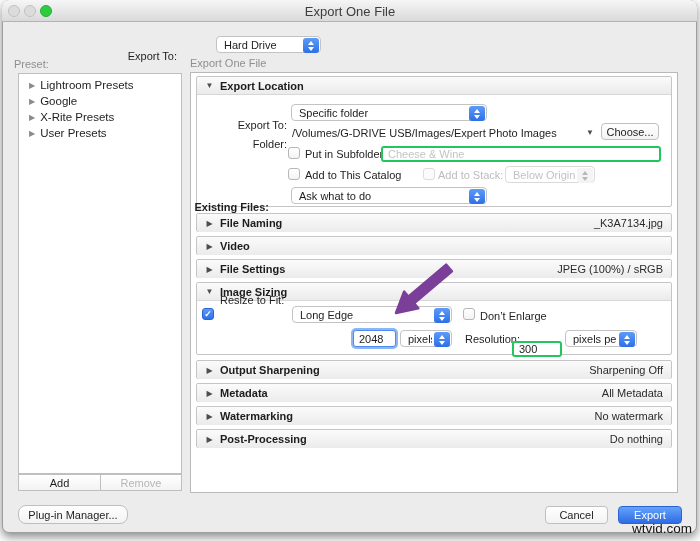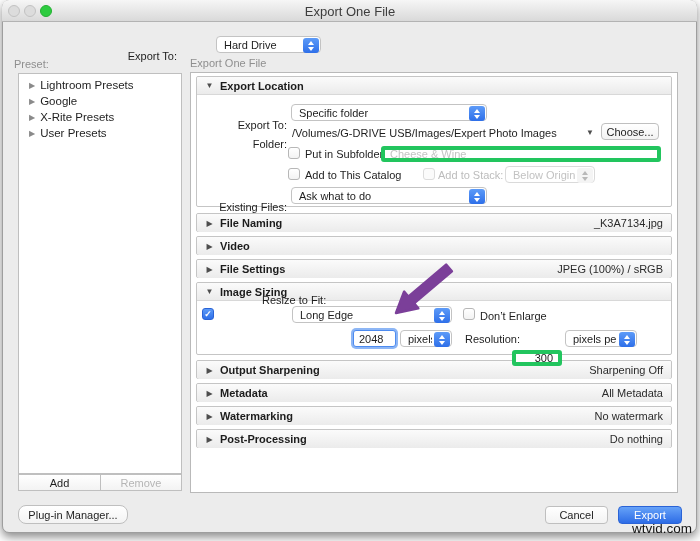--- a/index.html
+++ b/index.html
@@ -39,21 +39,21 @@
   .popup.disabled .chev-up { border-bottom-color:#b8b8b8; }
   .popup.disabled .chev-down { border-top-color:#b8b8b8; }
 
   
   .btn { background:linear-gradient(#ffffff,#f3f3f3); border:1px solid #bfbfbf; border-radius:4px;
          font-size:11px; color:#1e1e1e; display:flex; align-items:center; justify-content:center; z-index:9; }
   .btn.primary { background:linear-gradient(#66a2f8,#2d6ce6); border-color:#2a63d6; color:#fff; font-weight:500; }
   .btn.disabled { color:#b5b5b5; }
 
   
-  .field { background:#fff; border:4px solid #22c55e; border-radius:3px; font-size:11px; color:#1d1d1d;
+  .field { background:#fff; border:2px solid #22c55e; border-radius:3px; font-size:11px; color:#1d1d1d;
            padding:0 5px; z-index:9; font-family:"Liberation Sans", sans-serif; }
   .field.focused { border:1px solid #4d8bf0; box-shadow:0 0 0 2px #8db6f5; }
   .field::placeholder { color:#c4c4c4; }
 
   
   .checkbox { width:12px; height:12px; border:1px solid #b7b7b7; border-radius:3px;
               background:linear-gradient(#fff,#f3f3f3); z-index:9; }
   .checkbox.checked { background:linear-gradient(#5d9bf8,#2e6fe9); border-color:#2a63d6;
                       display:flex; align-items:center; justify-content:center;
                       color:#fff; font-size:9px; font-weight:bold; }
@@ -149,21 +149,21 @@
   <span class="abs label" style="left:305px;top:169px;">Add to This Catalog</span>
   <span class="abs checkbox disabled" style="left:423px;top:168px;"></span>
   <span class="abs label disabled" style="left:438px;top:169px;">Add to Stack:</span>
   <div class="abs popup disabled" style="left:505px;top:166px;width:90px;">
     <span class="pop-label">Below Original</span>
     <span class="stepper">
         <span class="chev-up"></span>
         <span class="chev-down"></span>
       </span>
   </div>
-  <span class="abs label right" style="left:207px;top:190px;width:80px;">Existing Files:</span>
+  <span class="abs label right" style="left:189px;top:190px;width:80px;font-weight:bold;">Existing Files:</span>
   <div class="abs popup" style="left:291px;top:187px;width:196px;padding-left:32px;">
     <span class="pop-label">Ask what to do</span>
     <span class="stepper">
         <span class="chev-up"></span>
         <span class="chev-down"></span>
       </span>
   </div>
 
   <div class="abs section collapsed" style="left:196px;top:213px;width:476px;height:19px;">
     <div class="sec-header">
@@ -191,40 +191,40 @@
 
   <div class="abs section" style="left:196px;top:282px;width:476px;height:73px;">
     <div class="sec-header">
       <span class="tri">▼</span>
       <span class="sec-title">Image Sizing</span>
     </div>
   </div>
   <span class="abs checkbox checked" style="left:202px;top:308px;">
       <span>✓</span>
     </span>
-  <span class="abs label" style="left:220px;top:294px;margin-left:42px;">Resize to Fit:</span>
+  <span class="abs label" style="left:220px;top:294px;">Resize to Fit:</span>
   <div class="abs popup" style="left:292px;top:306px;width:160px;">
     <span class="pop-label">Long Edge</span>
     <span class="stepper">
         <span class="chev-up"></span>
         <span class="chev-down"></span>
       </span>
   </div>
   <span class="abs checkbox" style="left:463px;top:308px;"></span>
   <span class="abs label" style="left:480px;top:310px;">Don’t Enlarge</span>
   <input class="abs field focused" style="left: 353px; top: 330px; width: 43px; height: 17px;" value="2048">
   <div class="abs popup" style="left:400px;top:330px;width:52px;">
     <span class="pop-label">pixels</span>
     <span class="stepper">
         <span class="chev-up"></span>
         <span class="chev-down"></span>
       </span>
   </div>
   <span class="abs label" style="left:465px;top:333px;">Resolution:</span>
-  <input class="abs field" style="left: 512px; top: 350px; width: 50px; height: 16px; text-align: right;" value="300">
+  <input class="abs field" style="left: 512px; top: 341px; width: 50px; height: 16px;" value="300">
   <div class="abs popup" style="left:565px;top:330px;width:72px;">
     <span class="pop-label">pixels per inch</span>
     <span class="stepper">
         <span class="chev-up"></span>
         <span class="chev-down"></span>
       </span>
   </div>
 
   <div class="abs section collapsed" style="left:196px;top:360px;width:476px;height:19px;">
     <div class="sec-header">

